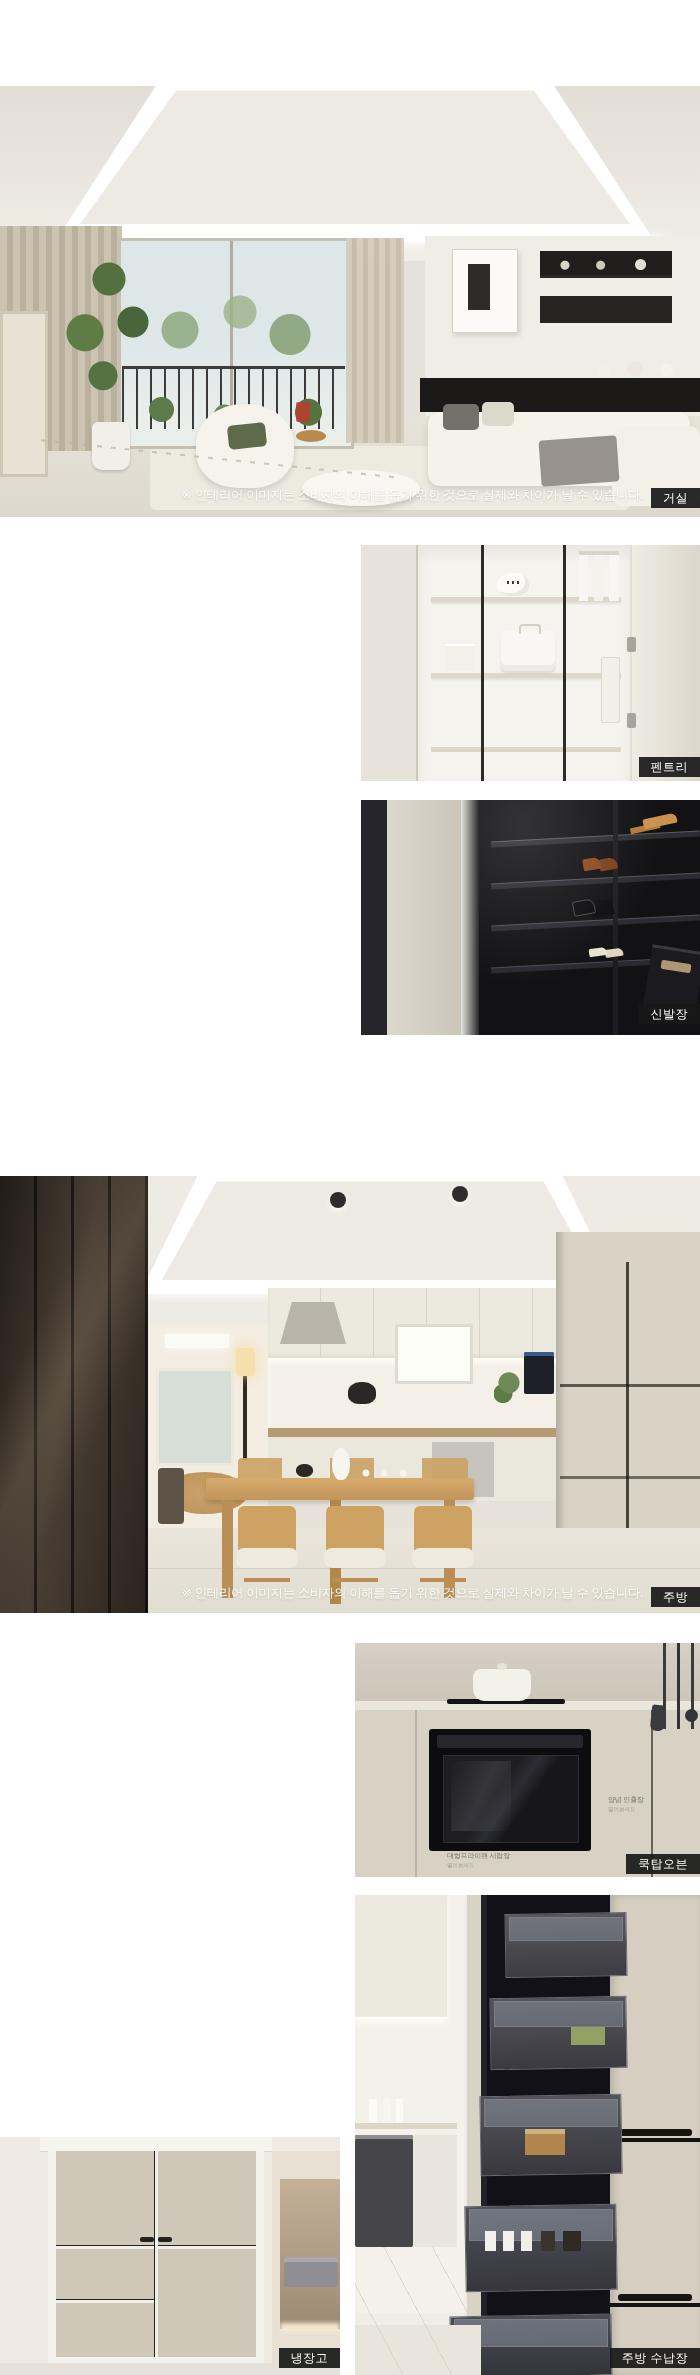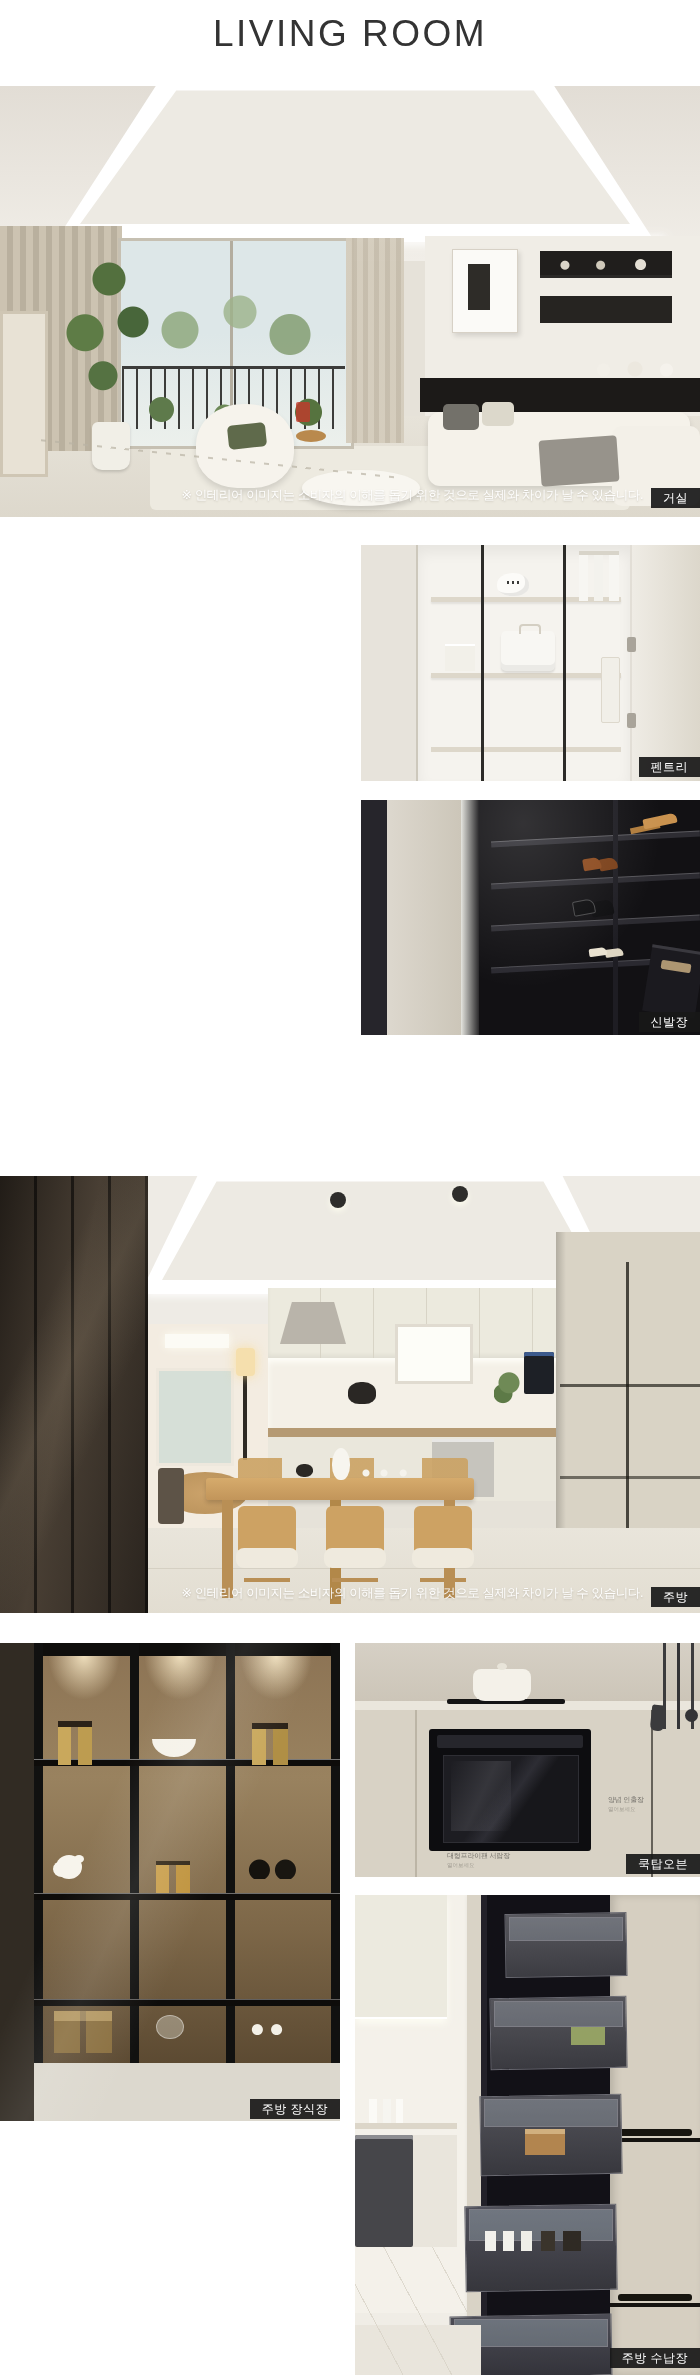--- a/index.html
+++ b/index.html
@@ -16,21 +16,20 @@
            font-size:12.5px;letter-spacing:-0.4px;white-space:nowrap;
            text-shadow:0 1px 2px rgba(80,70,55,0.25);}
   .ann-t{position:absolute;font-size:7px;color:#73706a;letter-spacing:-0.2px;white-space:nowrap;}
   .ann-s{position:absolute;font-size:5.5px;color:#a49f95;white-space:nowrap;}
 </style>
 </head>
 <body>
 
 <div id="canvas">
 
-  <h1 class="sec-title" style="top:-10px;">LIVING ROOM</h1>
 
   <div class="photo" style="left:0;top:86px;width:700px;height:431px;">
     <i class="d" style="left:0;top:0;width:700px;height:175px;background:linear-gradient(180deg,#e2ddd5,#f1eee8);"></i>
     <i class="d" style="left:55px;top:-12px;width:600px;height:168px;background:#ffffff;clip-path:polygon(17% 6%,83% 6%,100% 100%,0 100%);"></i>
     <i class="d" style="left:80px;top:-12px;width:550px;height:150px;background:#edeae3;clip-path:polygon(17.5% 11%,82.5% 11%,100% 100%,0 100%);"></i>
     <i class="d" style="left:45px;top:150px;width:620px;height:9px;background:#ffffff;filter:blur(4px);opacity:.95;"></i>
     <i class="d" style="left:425px;top:150px;width:275px;height:195px;background:#f0ede6;"></i>
     <i class="d" style="left:0;top:330px;width:700px;height:101px;background:linear-gradient(180deg,#e7e3d9,#ddd8cc);"></i>
     <i class="d" style="left:150px;top:360px;width:480px;height:64px;background:#edeae0;border-radius:6px;"></i>
     <i class="d" style="left:0;top:140px;width:122px;height:225px;background:repeating-linear-gradient(90deg,#ccc3b1 0 7px,#b9b09e 7px 13px);"></i>
@@ -99,21 +98,21 @@
     <i class="d" style="left:130px;top:120px;width:209px;height:5px;background:#2c2b31;border-top:1px solid rgba(255,255,255,.18);transform:rotate(-3deg);"></i>
     <i class="d" style="left:130px;top:162px;width:209px;height:5px;background:#2a2930;border-top:1px solid rgba(255,255,255,.16);transform:rotate(-3deg);"></i>
     <i class="d" style="left:252px;top:0;width:5px;height:235px;background:#1e1d23;"></i>
     <i class="d" style="left:282px;top:16px;width:34px;height:10px;background:#c9924f;border-radius:2px 6px 2px 2px;transform:rotate(-12deg);box-shadow:-16px 4px 0 -2px #b07c3c;"></i>
     <i class="d" style="left:222px;top:58px;width:18px;height:12px;background:#8c4a1e;border-radius:2px 8px 2px 2px;transform:rotate(-10deg);box-shadow:16px 3px 0 0 #7a3f18;"></i>
     <i class="d" style="left:212px;top:100px;width:20px;height:13px;background:#0d0d0f;border:1px solid rgba(255,255,255,.25);border-radius:2px 8px 2px 2px;transform:rotate(-10deg);box-shadow:18px 4px 0 0 #0d0d0f;"></i>
     <i class="d" style="left:228px;top:148px;width:18px;height:8px;background:#e9e2d1;border-radius:2px 7px 2px 2px;transform:rotate(-8deg);box-shadow:16px 3px 0 0 #ded6c3;"></i>
     <i class="d" style="left:286px;top:148px;width:53px;height:64px;background:#1b1a1f;border-top:3px solid #3a393f;transform:rotate(9deg);"></i>
     <i class="d" style="left:300px;top:162px;width:30px;height:9px;background:#ad9672;transform:rotate(9deg);border-radius:2px;"></i>
     <i class="d" style="left:118px;top:0;width:221px;height:235px;background:radial-gradient(ellipse at 20% 10%,rgba(255,255,255,.14),transparent 55%);"></i>
-    <span class="badge" style="bottom:3px;">신발장</span>
+    <span class="badge" style="bottom:11px;">신발장</span>
   </div>
 
 
   <div class="photo" style="left:0;top:1176px;width:700px;height:437px;">
     <i class="d" style="left:0;top:0;width:700px;height:150px;background:#eeebe5;"></i>
     <i class="d" style="left:140px;top:-8px;width:480px;height:126px;background:#ffffff;clip-path:polygon(12% 6%,88% 6%,100% 100%,0 100%);"></i>
     <i class="d" style="left:162px;top:-8px;width:436px;height:112px;background:#edeae3;clip-path:polygon(12.5% 12%,87.5% 12%,100% 100%,0 100%);"></i>
     <i class="d" style="left:145px;top:112px;width:470px;height:8px;background:#ffffff;filter:blur(4px);"></i>
     <i class="d" style="left:330px;top:16px;width:16px;height:16px;background:#2e2d2b;border-radius:50%;box-shadow:0 3px 6px rgba(255,255,240,.9);"></i>
     <i class="d" style="left:452px;top:10px;width:16px;height:16px;background:#2e2d2b;border-radius:50%;box-shadow:0 3px 6px rgba(255,255,240,.9);"></i>
@@ -156,48 +155,20 @@
     <i class="d" style="left:238px;top:330px;width:58px;height:48px;background:#cda263;border-radius:6px 6px 2px 2px;"></i>
     <i class="d" style="left:236px;top:372px;width:62px;height:20px;background:#efeade;border-radius:8px;box-shadow:0 22px 0 -8px #b98f55;"></i>
     <i class="d" style="left:326px;top:330px;width:58px;height:48px;background:#cda263;border-radius:6px 6px 2px 2px;"></i>
     <i class="d" style="left:324px;top:372px;width:62px;height:20px;background:#efeade;border-radius:8px;box-shadow:0 22px 0 -8px #b98f55;"></i>
     <i class="d" style="left:414px;top:330px;width:58px;height:48px;background:#cda263;border-radius:6px 6px 2px 2px;"></i>
     <i class="d" style="left:412px;top:372px;width:62px;height:20px;background:#efeade;border-radius:8px;box-shadow:0 22px 0 -8px #b98f55;"></i>
     <span class="caption" style="bottom:11px;">※ 인테리어 이미지는 소비자의 이해를 돕기 위한 것으로 실제와 차이가 날 수 있습니다.</span>
     <span class="badge" style="bottom:6px;">주방</span>
   </div>
 
-  <div class="photo" style="left:0;top:1643px;width:340px;height:478px;">
-    <i class="d" style="left:0;top:0;width:340px;height:478px;background:#181512;"></i>
-    <i class="d" style="left:0;top:0;width:34px;height:478px;background:#312b23;border-right:1px solid rgba(255,255,255,.15);"></i>
-    <i class="d" style="left:34px;top:0;width:306px;height:420px;background:linear-gradient(180deg,#8c7354 0%,#99825f 32%,#7d6748 68%,#5c4a32 100%);"></i>
-    <i class="d" style="left:34px;top:0;width:306px;height:13px;background:#0f0e0c;"></i>
-    <i class="d" style="left:48px;top:13px;width:72px;height:44px;background:radial-gradient(ellipse at 50% 0,rgba(255,240,205,.85),transparent 70%);"></i>
-    <i class="d" style="left:144px;top:13px;width:72px;height:44px;background:radial-gradient(ellipse at 50% 0,rgba(255,240,205,.85),transparent 70%);"></i>
-    <i class="d" style="left:240px;top:13px;width:72px;height:44px;background:radial-gradient(ellipse at 50% 0,rgba(255,240,205,.85),transparent 70%);"></i>
-    <i class="d" style="left:34px;top:0;width:9px;height:478px;background:#111110;"></i>
-    <i class="d" style="left:130px;top:0;width:9px;height:478px;background:#111110;"></i>
-    <i class="d" style="left:226px;top:0;width:9px;height:478px;background:#111110;"></i>
-    <i class="d" style="left:331px;top:0;width:9px;height:478px;background:#111110;"></i>
-    <i class="d" style="left:34px;top:116px;width:306px;height:6px;background:#0e0c0a;border-top:1px solid rgba(255,255,255,.45);"></i>
-    <i class="d" style="left:34px;top:250px;width:306px;height:6px;background:#0e0c0a;border-top:1px solid rgba(255,255,255,.4);"></i>
-    <i class="d" style="left:34px;top:356px;width:306px;height:6px;background:#0e0c0a;border-top:1px solid rgba(255,255,255,.35);"></i>
-    <i class="d" style="left:58px;top:78px;width:34px;height:38px;background:linear-gradient(90deg,#c9a85c 0 13px,transparent 13px 20px,#bd9c50 20px 33px);border-top:6px solid #2b2218;"></i>
-    <i class="d" style="left:152px;top:96px;width:44px;height:18px;background:#f5f2e9;border-radius:0 0 50% 50% / 0 0 100% 100%;"></i>
-    <i class="d" style="left:252px;top:80px;width:36px;height:36px;background:linear-gradient(90deg,#c9a85c 0 14px,transparent 14px 21px,#b08f45 21px 35px);border-top:6px solid #2b2218;"></i>
-    <i class="d" style="left:56px;top:212px;width:26px;height:24px;background:#f7f4ec;border-radius:50%;box-shadow:10px -8px 0 -8px #f7f4ec,-7px 2px 0 -4px #f7f4ec;"></i>
-    <i class="d" style="left:156px;top:218px;width:34px;height:28px;background:linear-gradient(90deg,#c99f4c 0 13px,transparent 13px 20px,#c0943e 20px 33px);border-top:4px solid #332817;"></i>
-    <i class="d" style="left:248px;top:216px;width:52px;height:20px;background:radial-gradient(circle at 22% 55%,#15130e 0 10px,transparent 11px),radial-gradient(circle at 72% 55%,#191611 0 10px,transparent 11px);"></i>
-    <i class="d" style="left:54px;top:368px;width:58px;height:42px;background:linear-gradient(90deg,#8a6f3f 0 26px,transparent 26px 32px,#8a6f3f 32px 58px);box-shadow:inset 0 10px 0 rgba(255,225,160,.35);"></i>
-    <i class="d" style="left:156px;top:372px;width:26px;height:22px;background:rgba(240,240,230,.35);border:1px solid rgba(255,255,255,.4);border-radius:50%;"></i>
-    <i class="d" style="left:248px;top:380px;width:52px;height:12px;background:radial-gradient(circle at 18% 55%,#f3f0e7 0 5px,transparent 6px),radial-gradient(circle at 55% 55%,#f3f0e7 0 5px,transparent 6px);"></i>
-    <i class="d" style="left:34px;top:420px;width:306px;height:58px;background:#dcd8ce;"></i>
-    <i class="d" style="left:0;top:0;width:340px;height:478px;background:linear-gradient(115deg,transparent 32%,rgba(255,255,255,.10) 44%,transparent 58%);"></i>
-    <span class="badge" style="bottom:2px;">주방 장식장</span>
-  </div>
 
   <div class="photo" style="left:355px;top:1643px;width:345px;height:234px;">
     <i class="d" style="left:0;top:0;width:345px;height:58px;background:linear-gradient(180deg,#d6d0c5,#ccc5b8);"></i>
     <i class="d" style="left:0;top:58px;width:345px;height:9px;background:#eae6dc;border-bottom:2px solid #b5afa2;"></i>
     <i class="d" style="left:92px;top:56px;width:118px;height:5px;background:#141414;border-radius:2px;"></i>
     <i class="d" style="left:118px;top:26px;width:58px;height:32px;background:#f4f1e9;border-radius:8px 8px 12px 12px;box-shadow:-8px 10px 0 -12px #f4f1e9,8px 10px 0 -12px #f4f1e9;"></i>
     <i class="d" style="left:142px;top:20px;width:10px;height:7px;background:#e8e4d9;border-radius:50%;"></i>
     <i class="d" style="left:0;top:67px;width:345px;height:167px;background:#d8d2c5;"></i>
     <i class="d" style="left:60px;top:67px;width:2px;height:167px;background:#bcb5a6;"></i>
     <i class="d" style="left:296px;top:67px;width:2px;height:167px;background:#1a1812;opacity:.6;"></i>
@@ -241,14 +212,32 @@
     <i class="d" style="left:110px;top:310px;width:150px;height:84px;background:linear-gradient(180deg,#50505a,#36363c);border:1px solid #6a6a72;transform:rotate(-1deg);"></i>
     <i class="d" style="left:114px;top:314px;width:142px;height:30px;background:rgba(190,210,220,.3);border:1px solid #7d7d85;"></i>
     <i class="d" style="left:130px;top:336px;width:96px;height:20px;background:linear-gradient(90deg,#f2f1ec 0 11px,transparent 11px 18px,#f2f1ec 18px 29px,transparent 29px 36px,#efeee8 36px 47px,transparent 47px 56px,#3a342c 56px 70px,transparent 70px 78px,#2f2a24 78px 92px);"></i>
     <i class="d" style="left:95px;top:420px;width:160px;height:60px;background:linear-gradient(180deg,#4c4c55,#33333a);border:1px solid #6a6a72;transform:rotate(-1deg);"></i>
     <i class="d" style="left:99px;top:424px;width:152px;height:26px;background:rgba(190,210,220,.3);border:1px solid #7d7d85;"></i>
     <i class="d" style="left:0;top:430px;width:126px;height:50px;background:#e9e5dc;"></i>
     <i class="d" style="left:0;top:352px;width:112px;height:128px;background:repeating-linear-gradient(62deg,transparent 0 42px,#d8d3c7 42px 43px);opacity:.8;"></i>
     <span class="badge" style="bottom:7px;">주방 수납장</span>
   </div>
 
+  <div class="photo" style="left:0;top:2137px;width:340px;height:238px;">
+    <i class="d" style="left:0;top:0;width:340px;height:238px;background:#efebe3;"></i>
+    <i class="d" style="left:40px;top:0;width:232px;height:14px;background:#f6f4ee;border-bottom:1px solid #ddd8cd;"></i>
+    <i class="d" style="left:48px;top:14px;width:216px;height:212px;background:#f4f2ec;"></i>
+    <i class="d" style="left:56px;top:14px;width:200px;height:206px;background:#cfc7b8;"></i>
+    <i class="d" style="left:154px;top:14px;width:4px;height:206px;background:#f1efe9;box-shadow:inset 1px 0 0 #24221e;"></i>
+    <i class="d" style="left:56px;top:108px;width:98px;height:4px;background:#f1efe9;box-shadow:inset 0 1px 0 #24221e;"></i>
+    <i class="d" style="left:56px;top:162px;width:98px;height:4px;background:#f1efe9;box-shadow:inset 0 1px 0 #24221e;"></i>
+    <i class="d" style="left:158px;top:108px;width:98px;height:4px;background:#f1efe9;box-shadow:inset 0 1px 0 #24221e;"></i>
+    <i class="d" style="left:140px;top:100px;width:14px;height:5px;background:#24221e;border-radius:2px;"></i>
+    <i class="d" style="left:158px;top:100px;width:14px;height:5px;background:#24221e;border-radius:2px;"></i>
+    <i class="d" style="left:0;top:226px;width:340px;height:12px;background:#e6e2d9;"></i>
+    <i class="d" style="left:272px;top:14px;width:68px;height:212px;background:#e7e0d3;"></i>
+    <i class="d" style="left:280px;top:42px;width:60px;height:150px;background:linear-gradient(180deg,#c5b098,#9d8a74);"></i>
+    <i class="d" style="left:284px;top:120px;width:54px;height:30px;background:#8e8e93;border-radius:3px;box-shadow:inset 0 5px 0 #a9a9ad;"></i>
+    <i class="d" style="left:280px;top:186px;width:60px;height:10px;background:#f3e8cf;filter:blur(2px);"></i>
+    <span class="badge" style="bottom:7px;">냉장고</span>
+  </div>
 
 </div>
 
 </body></html>

